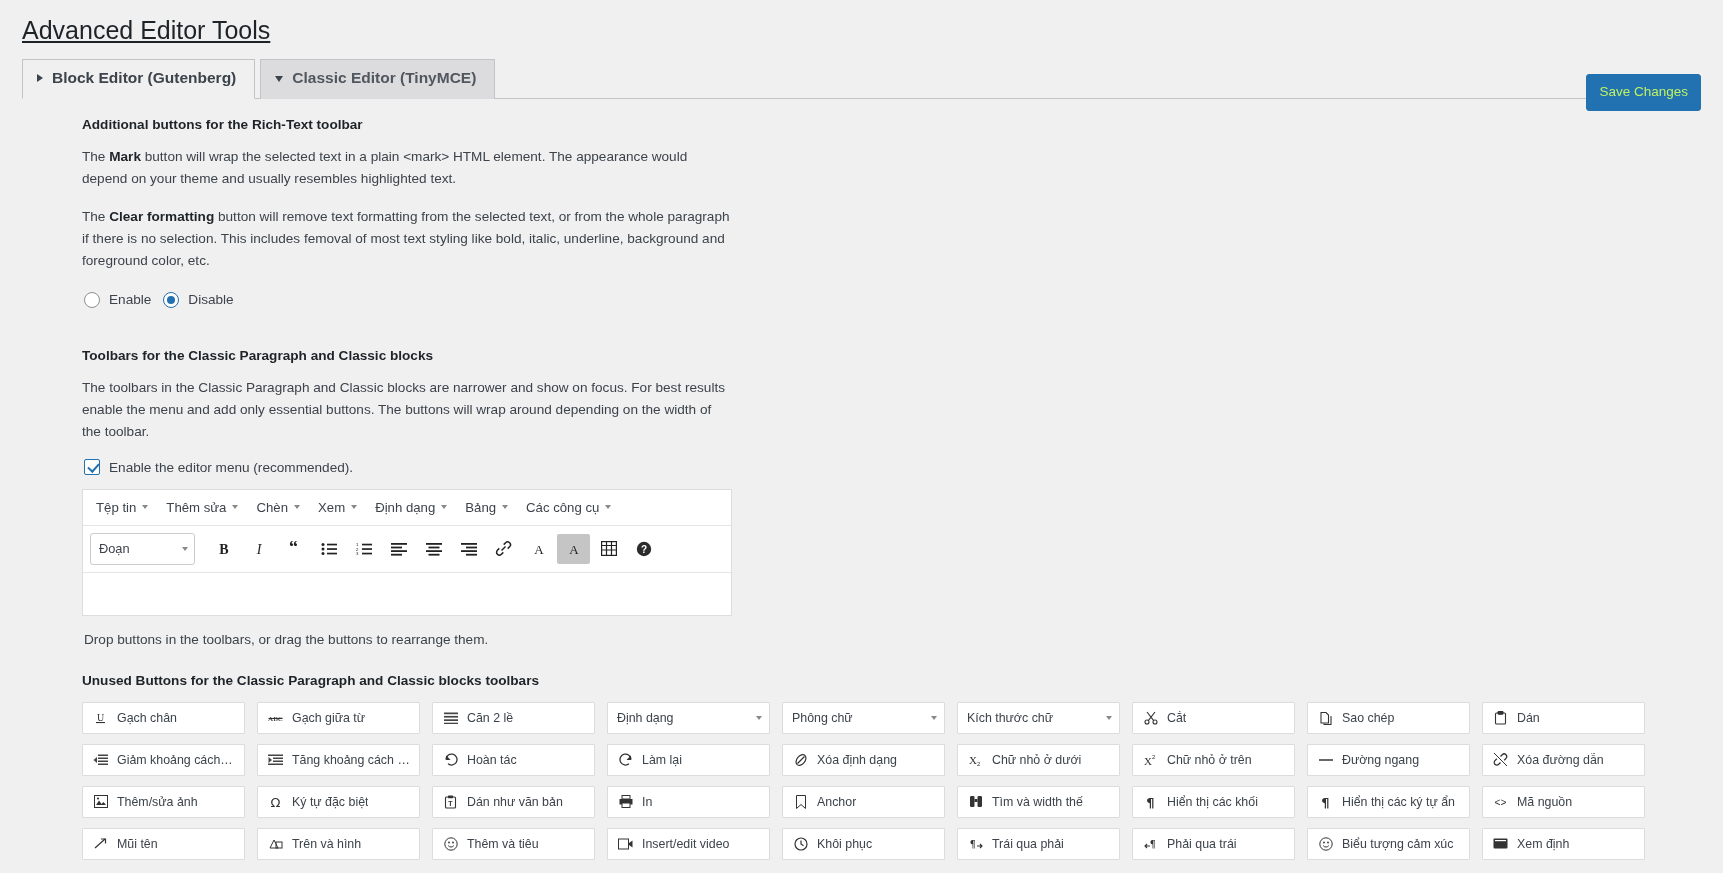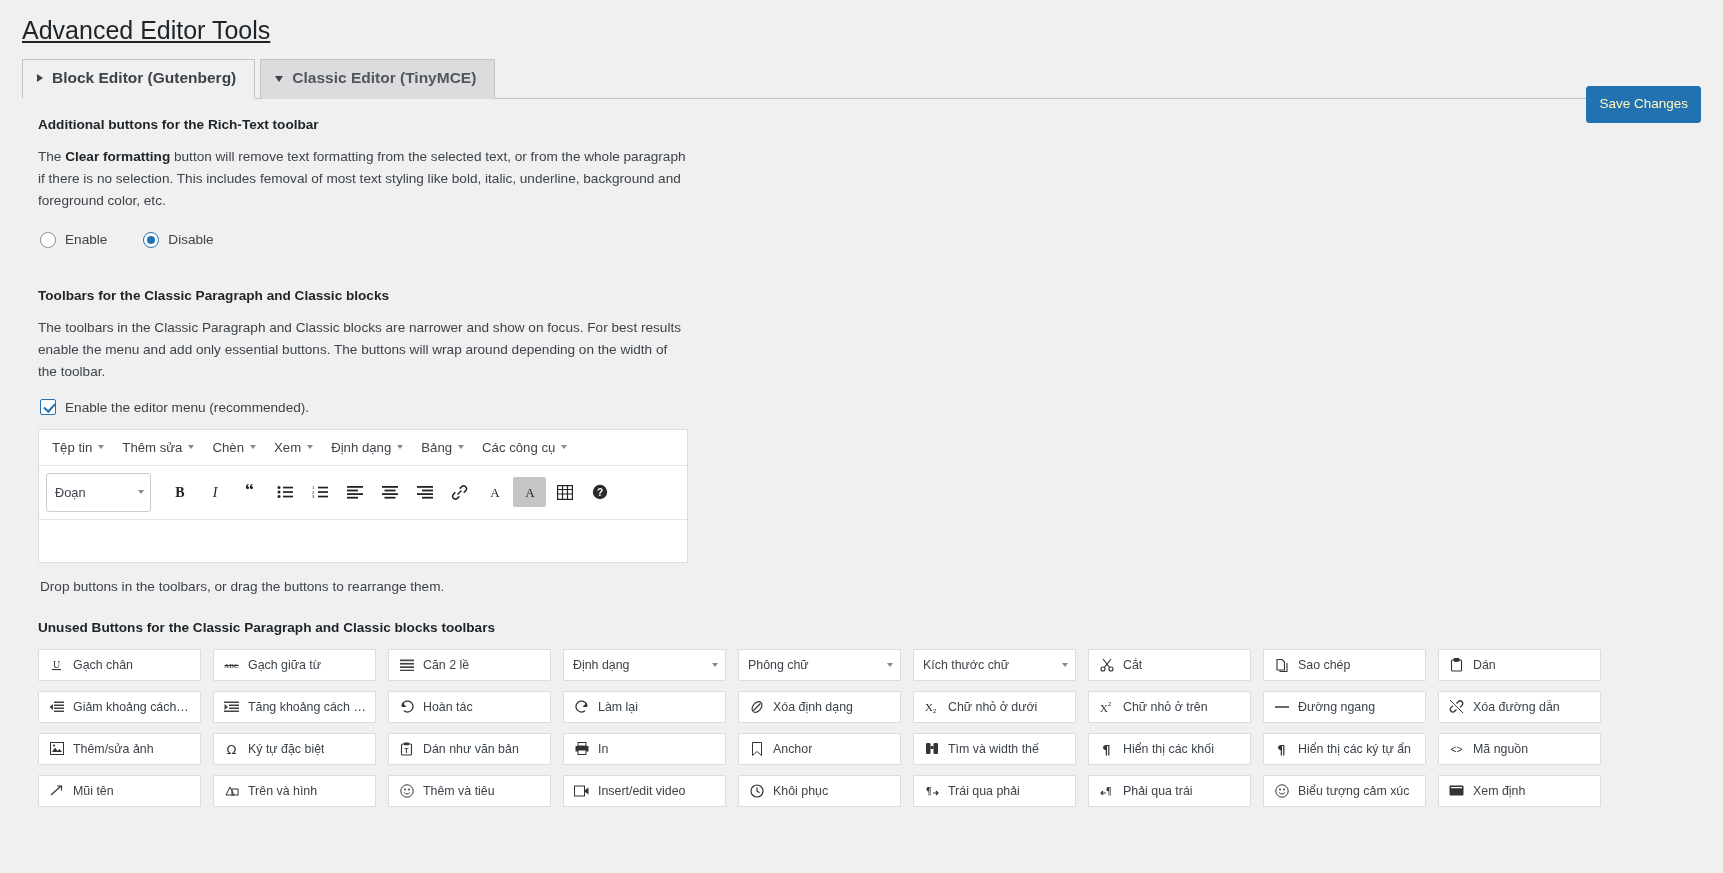--- a/index.html
+++ b/index.html
@@ -50,45 +50,45 @@
     background:#f0f0f1;
     border-bottom:1px solid #f0f0f1;
     color:#3c434a;
   }
   .tri { width:0; height:0; display:inline-block; }
   .tri-right { border-left:6px solid #3c434a; border-top:4.5px solid transparent; border-bottom:4.5px solid transparent; }
   .tri-down { border-top:6px solid #3c434a; border-left:4.5px solid transparent; border-right:4.5px solid transparent; }
 
   .save-btn {
     position:absolute;
-    right:22px; top:86px;
+    right:22px; top:74px;
     background:#2271b1;
     border:1px solid #2271b1;
-    color:#fef9c3;
+    color:#bef264;
     font-size:13.5px;
     padding:6px 12px 7px;
     border-radius:3px;
     line-height:1.6;
     cursor:pointer;
     font-family:"Liberation Sans", sans-serif;
   }
 
   
-  .content { padding:18px 22px 0 38px; }
+  .content { padding:18px 22px 0 38px;margin-left:44px; }
   h3.section {
     font-size:13.6px; font-weight:700; color:#1d2327;
     margin:0 0 14px 0;
   }
   p.desc {
     font-size:13.6px; line-height:1.62; color:#3c434a;
     margin:0 0 16px 0; max-width:650px;
   }
   p.desc b { font-weight:700; color:#1d2327; }
 
-  .radio-row { display:flex; align-items:center; gap:36px; margin:20px 0 40px 2px; }
+  .radio-row { display:flex; align-items:center; gap:12px; margin:20px 0 40px 2px; }
   .radio-item { display:flex; align-items:center; gap:9px; font-size:13.6px; }
   .radio {
     width:16px; height:16px; border-radius:50%;
     border:1px solid #8c8f94; background:#fff;
     display:inline-block; position:relative; flex:none;
   }
   .radio.checked { border-color:#2271b1; }
   .radio.checked::after {
     content:""; position:absolute; left:3px; top:3px;
     width:8px; height:8px; border-radius:50%; background:#2271b1;
@@ -117,21 +117,21 @@
     font-size:13.2px; color:#3c434a;
     padding:4px 9px; white-space:nowrap; cursor:pointer;
   }
   .caret { width:0;height:0;border-top:4px solid #888;border-left:3.5px solid transparent;border-right:3.5px solid transparent; display:inline-block; }
   .mce-toolbar {
     display:flex; align-items:center; gap:2px;
     padding:7px 7px; border-bottom:1px solid #e5e5e5;
     background:#fff; flex-wrap:nowrap;
   }
   .mce-select {
-    width:105px; height:39px; border:1px solid #ccc; border-radius:3px;
+    width:105px; height:32px; border:1px solid #ccc; border-radius:3px;
     display:flex; align-items:center; justify-content:space-between;
     padding:0 6px 0 8px; font-size:12.8px; color:#3c434a; background:#fff;
     margin-right:10px; flex:none;
   }
   .tbtn {
     width:33px; height:30px; display:flex; align-items:center; justify-content:center;
     border-radius:2px; cursor:pointer; color:#222; flex:none;
   }
   .tbtn.sel { background:#c5c5c5; }
   .tbtn svg { display:block; }
@@ -176,20 +176,21 @@
     </div>
   </div>
 </div>
 
 <button class="save-btn">Save Changes</button>
 
 <div class="content">
 
   <h3 class="section">Additional buttons for the Rich-Text toolbar</h3>
 
+  <p class="desc"><span>The </span><b>Mark</b><span> button will wrap the selected text in a plain &lt;mark&gt; HTML element. The appearance would depend on your theme and usually resembles highlighted text.</span></p>
 
   <p class="desc"><span>The </span><b>Clear formatting</b><span> button will remove text formatting from the selected text, or from the whole paragraph if there is no selection. This includes femoval of most text styling like bold, italic, underline, background and foreground color, etc.</span></p>
 
   <div class="radio-row">
     <label class="radio-item">
       <span class="radio"></span>
       <span>Enable</span>
     </label>
     <label class="radio-item">
       <span class="radio checked"></span>

